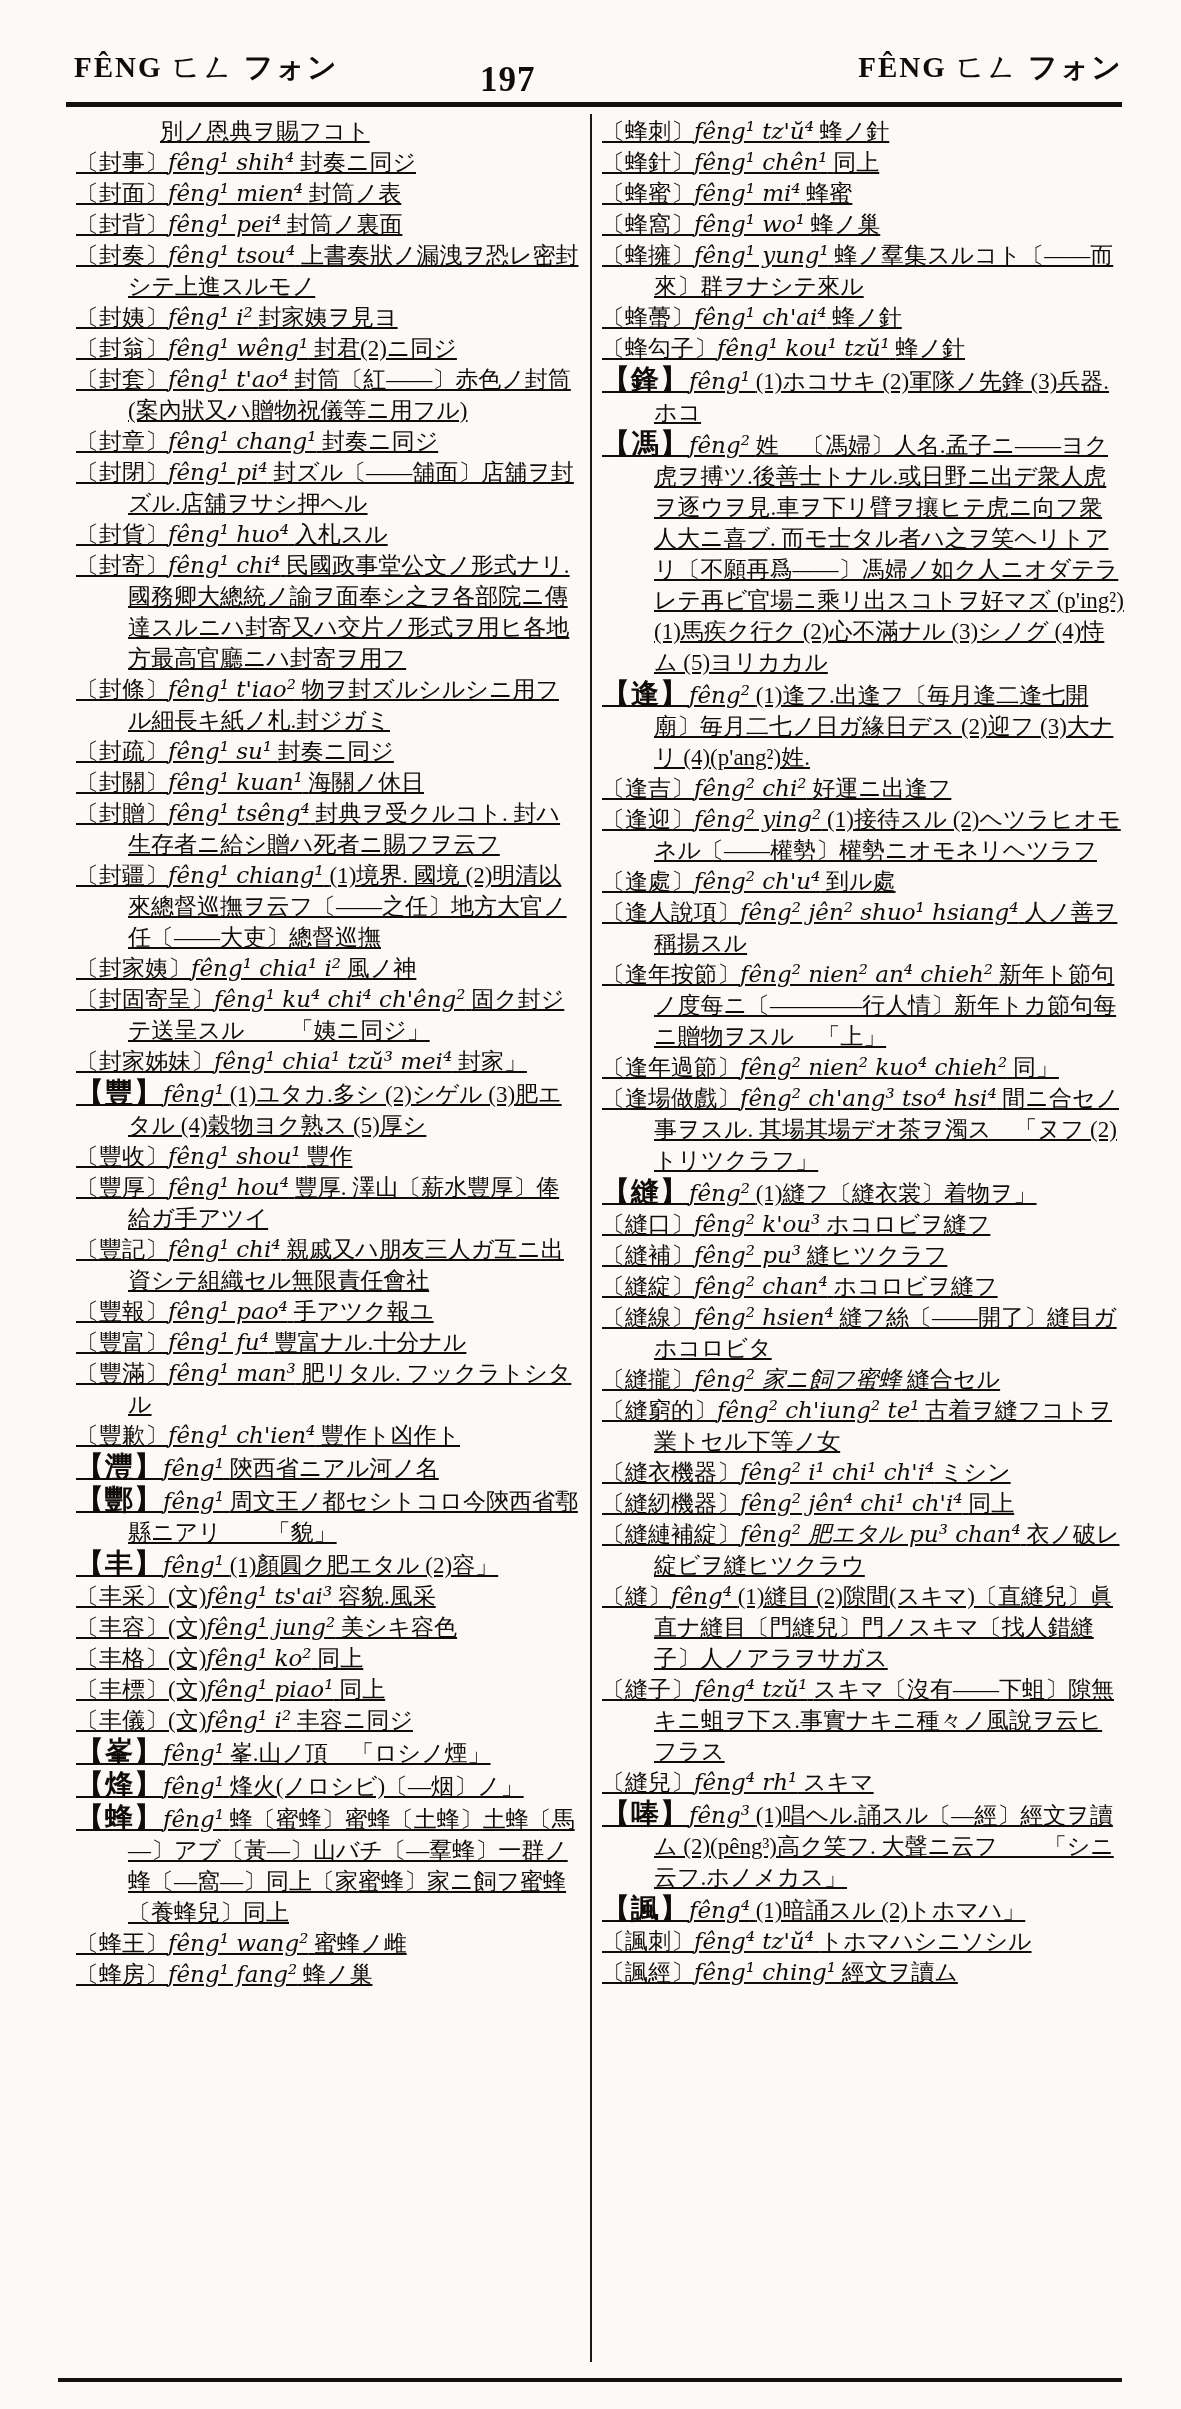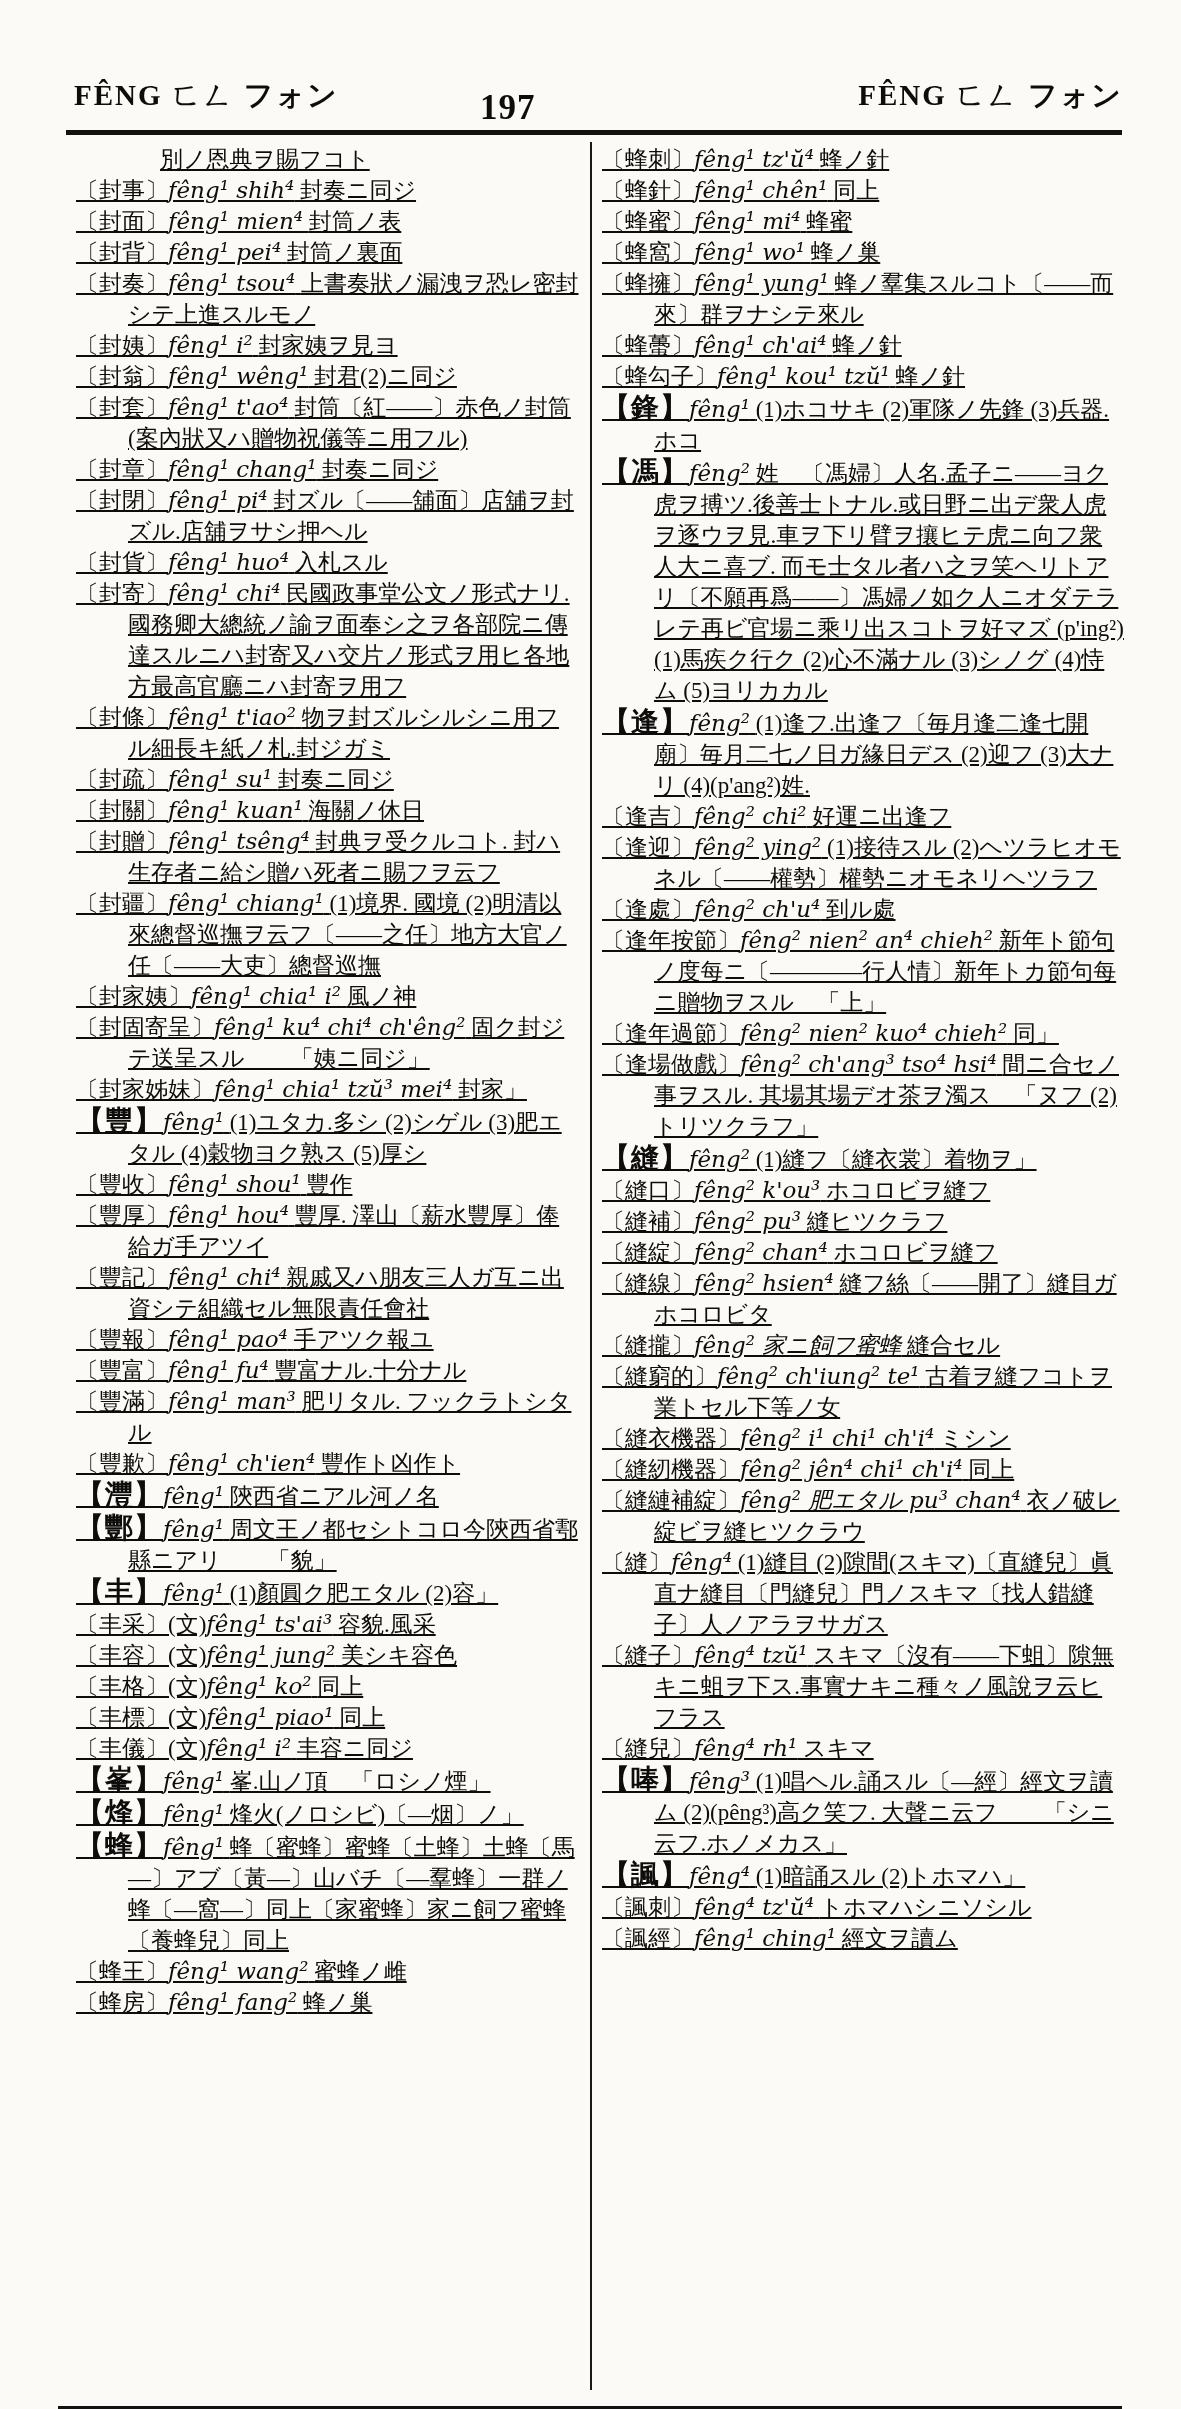--- a/index.html
+++ b/index.html
@@ -5,21 +5,21 @@
   html,body{margin:0;padding:0;}
   body{
     width:1181px;height:2409px;
     background:#fbfaf6;
     font-family:"Liberation Serif","DejaVu Serif",serif;
     color:#0e0d0b;
     position:relative;
     overflow:hidden;
     -webkit-font-smoothing:none;
   }
-  .page{position:absolute;inset:0;margin-top:28px;}
+  .page{position:absolute;inset:0;}
   
   .hdr{
     position:absolute;top:48px;left:68px;right:56px;height:46px;
     font-weight:bold;font-size:29px;letter-spacing:2px;
   }
   .hdr-left{position:absolute;left:6px;top:0;}
   .hdr-num{position:absolute;left:412px;top:12px;font-size:35px;letter-spacing:1px;}
   .hdr-right{position:absolute;right:2px;top:0;}
   .hdr-rule{
     position:absolute;top:102px;left:66px;width:1056px;height:5px;
@@ -116,20 +116,21 @@
       <p class="entry"><span class="head">〔蜂窩〕</span><span class="rom">fêng¹ wo¹</span> <span class="def">蜂ノ巢</span></p>
       <p class="entry"><span class="head">〔蜂擁〕</span><span class="rom">fêng¹ yung¹</span> <span class="def">蜂ノ羣集スルコト〔——而來〕群ヲナシテ來ル</span></p>
       <p class="entry"><span class="head">〔蜂蠆〕</span><span class="rom">fêng¹ ch'ai⁴</span> <span class="def">蜂ノ針</span></p>
       <p class="entry"><span class="head">〔蜂勾子〕</span><span class="rom">fêng¹ kou¹ tzŭ¹</span> <span class="def">蜂ノ針</span></p>
       <p class="entry main"><span class="head">【鋒】</span><span class="rom">fêng¹</span> <span class="def">(1)ホコサキ (2)軍隊ノ先鋒 (3)兵器. ホコ</span></p>
       <p class="entry main"><span class="head">【馮】</span><span class="rom">fêng²</span> <span class="def">姓　〔馮婦〕人名.孟子ニ——ヨク虎ヲ搏ツ.後善士トナル.或日野ニ出デ衆人虎ヲ逐ウヲ見.車ヲ下リ臂ヲ攘ヒテ虎ニ向フ衆人大ニ喜ブ. 而モ士タル者ハ之ヲ笑ヘリトアリ〔不願再爲——〕馮婦ノ如ク人ニオダテラレテ再ビ官場ニ乘リ出スコトヲ好マズ (p'ing²) (1)馬疾ク行ク (2)心不滿ナル (3)シノグ (4)恃ム (5)ヨリカカル</span></p>
       <p class="entry main"><span class="head">【逢】</span><span class="rom">fêng²</span> <span class="def">(1)逢フ.出逢フ〔毎月逢二逢七開廟〕毎月二七ノ日ガ緣日デス (2)迎フ (3)大ナリ (4)(p'ang²)姓.</span></p>
       <p class="entry"><span class="head">〔逢吉〕</span><span class="rom">fêng² chi²</span> <span class="def">好運ニ出逢フ</span></p>
       <p class="entry"><span class="head">〔逢迎〕</span><span class="rom">fêng² ying²</span> <span class="def">(1)接待スル (2)ヘツラヒオモネル〔——權勢〕權勢ニオモネリヘツラフ</span></p>
       <p class="entry"><span class="head">〔逢處〕</span><span class="rom">fêng² ch'u⁴</span> <span class="def">到ル處</span></p>
+      <p class="entry"><span class="head">〔逢人說項〕</span><span class="rom">fêng² jên² shuo¹ hsiang⁴</span> <span class="def">人ノ善ヲ稱揚スル</span></p>
       <p class="entry"><span class="head">〔逢年按節〕</span><span class="rom">fêng² nien² an⁴ chieh²</span> <span class="def">新年ト節句ノ度每ニ〔————行人情〕新年トカ節句每ニ贈物ヲスル　「上」</span></p>
       <p class="entry"><span class="head">〔逢年過節〕</span><span class="rom">fêng² nien² kuo⁴ chieh²</span> <span class="def">同」</span></p>
       <p class="entry"><span class="head">〔逢場做戲〕</span><span class="rom">fêng² ch'ang³ tso⁴ hsi⁴</span> <span class="def">間ニ合セノ事ヲスル. 其場其場デオ茶ヲ濁ス　「ヌフ (2)トリツクラフ」</span></p>
       <p class="entry main"><span class="head">【縫】</span><span class="rom">fêng²</span> <span class="def">(1)縫フ〔縫衣裳〕着物ヲ」</span></p>
       <p class="entry"><span class="head">〔縫口〕</span><span class="rom">fêng² k'ou³</span> <span class="def">ホコロビヲ縫フ</span></p>
       <p class="entry"><span class="head">〔縫補〕</span><span class="rom">fêng² pu³</span> <span class="def">縫ヒツクラフ</span></p>
       <p class="entry"><span class="head">〔縫綻〕</span><span class="rom">fêng² chan⁴</span> <span class="def">ホコロビヲ縫フ</span></p>
       <p class="entry"><span class="head">〔縫線〕</span><span class="rom">fêng² hsien⁴</span> <span class="def">縫フ絲〔——開了〕縫目ガホコロビタ</span></p>
       <p class="entry"><span class="head">〔縫攏〕</span><span class="rom">fêng² 家ニ飼フ蜜蜂</span> <span class="def">縫合セル</span></p>
       <p class="entry"><span class="head">〔縫窮的〕</span><span class="rom">fêng² ch'iung² te¹</span> <span class="def">古着ヲ縫フコトヲ業トセル下等ノ女</span></p>

